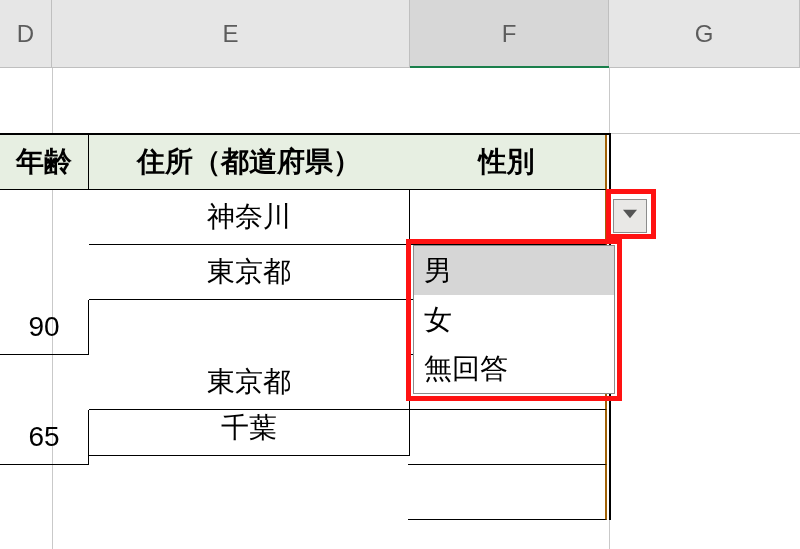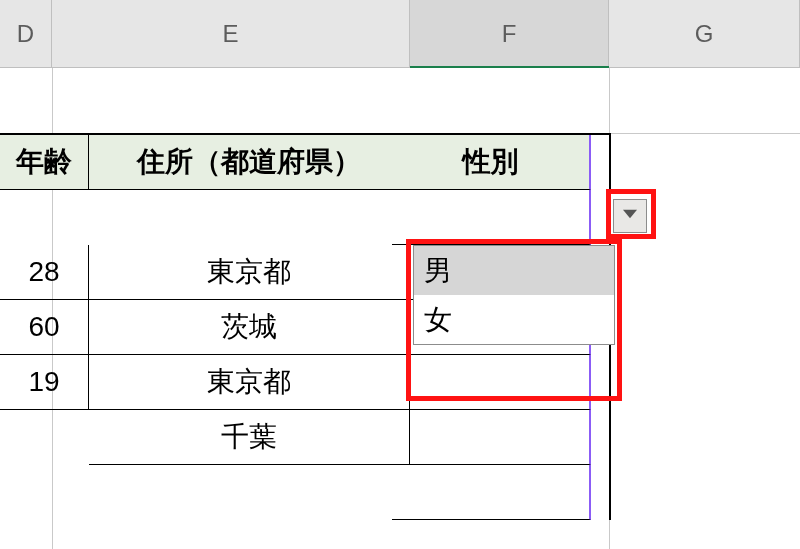--- a/index.html
+++ b/index.html
@@ -41,21 +41,21 @@
     .tcell{
       position:absolute; height:55px;
       border-right:1px solid #000; border-bottom:1px solid #000;
       display:flex; align-items:center; justify-content:center;
       font-size:28px; color:#000;
     }
     .th{background:#e7efe2; font-weight:700;}
     
     .cD{left:0;  width:89px;}
     .cE{left:89px;width:321px;}
-    .cF{left:392px;width:199px;border-right:2px solid #8b5cf6;}
+    .cF{left:408px;width:199px;border-right:2px solid #a16207;}
     
     .ddbtn{
       position:absolute; width:34px; height:34px;
       background:#e9e8e6; border:1px solid #8c8c8c;
       display:flex;align-items:center;justify-content:center;
     }
     .ddbtn svg{width:14px;height:14px;fill:#555;}
     
     .ddlist{
       position:absolute;
@@ -84,47 +84,47 @@
 <div class="border-v" style="left:609px;height:481px"></div>
 
 <div style="position:absolute;left:0;top:133px;width:800px;height:1px;background:#c9c9c9"></div>
 
 <div class="tblk" style="top:133px;left:0;width:611px;height:387px;border-left:none;border-bottom:none">
 
   <div class="tcell th cE" style="top:0">住所（都道府県）</div>
   <div class="tcell th cD" style="top:0">年齢</div>
   <div class="tcell th cF" style="top:0">性別</div>
 
+  <div class="tcell cE" style="top:55px">神奈川</div>
   <div class="tcell cF" style="top:55px"></div>
 
-  <div class="tcell cD" style="top:110px">28</div>
   <div class="tcell cE" style="top:110px">東京都</div>
   <div class="tcell cF" style="top:110px"></div>
 
-  <div class="tcell cD" style="top:165px">60</div>
-  <div class="tcell cE" style="top:165px">茨城</div>
+  <div class="tcell cD" style="top:165px">90</div>
   <div class="tcell cF" style="top:165px"></div>
 
-  <div class="tcell cD" style="top:220px">19</div>
   <div class="tcell cE" style="top:220px">東京都</div>
   <div class="tcell cF" style="top:220px"></div>
 
-  <div class="tcell cE" style="top:275px">千葉</div>
+  <div class="tcell cD" style="top:275px">65</div>
+  <div class="tcell cE" style="top:266px">千葉</div>
   <div class="tcell cF" style="top:275px"></div>
 
   <div class="tcell cF" style="top:330px"></div>
 </div>
 
 <div class="ddbtn" style="left:613px;top:199px">
   <span>
     <svg viewBox="0 0 10 10">
         <path d="M0 2 L10 2 L5 8 Z"></path>
       </svg>
   </span>
 </div>
 
 <div class="ddlist" style="left:413px;top:245px;width:202px">
   <div class="item sel">男</div>
   <div class="item">女</div>
+  <div class="item">無回答</div>
 </div>
 
 <div class="hl" style="left:606px;top:189px;width:50px;height:50px"></div>
 <div class="hl" style="left:406px;top:239px;width:216px;height:162px"></div>
 
 </body></html>

